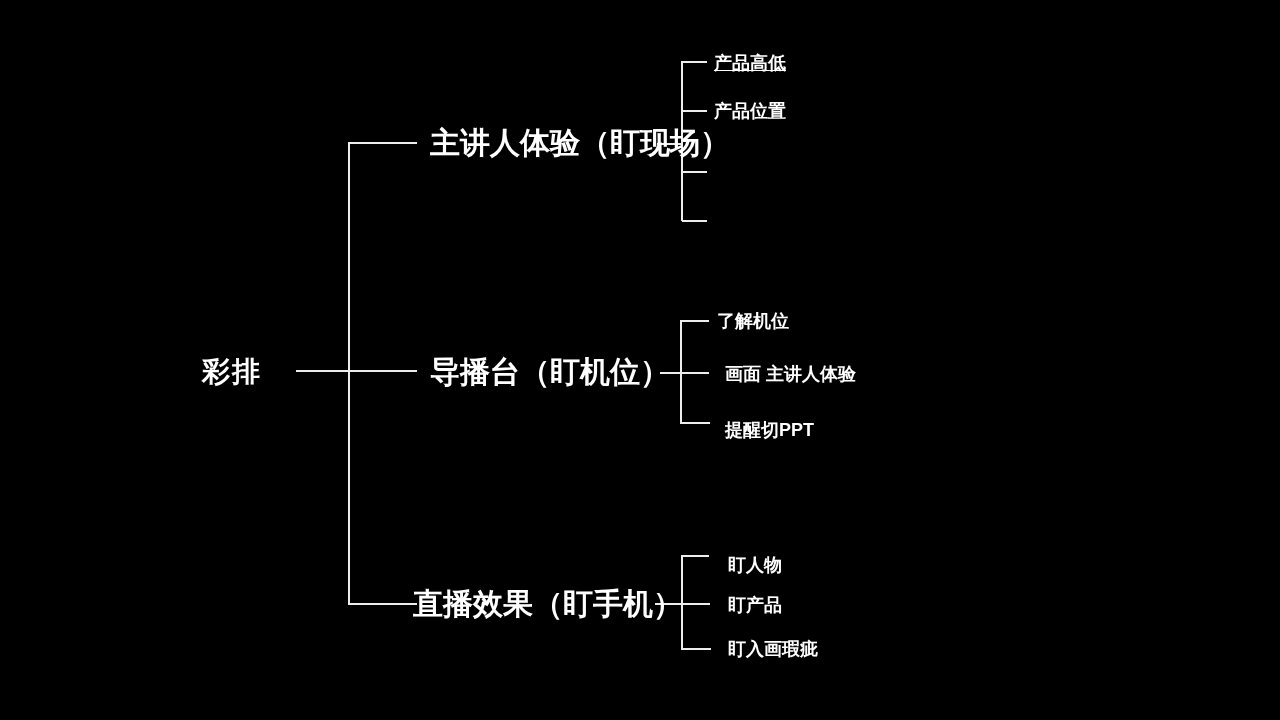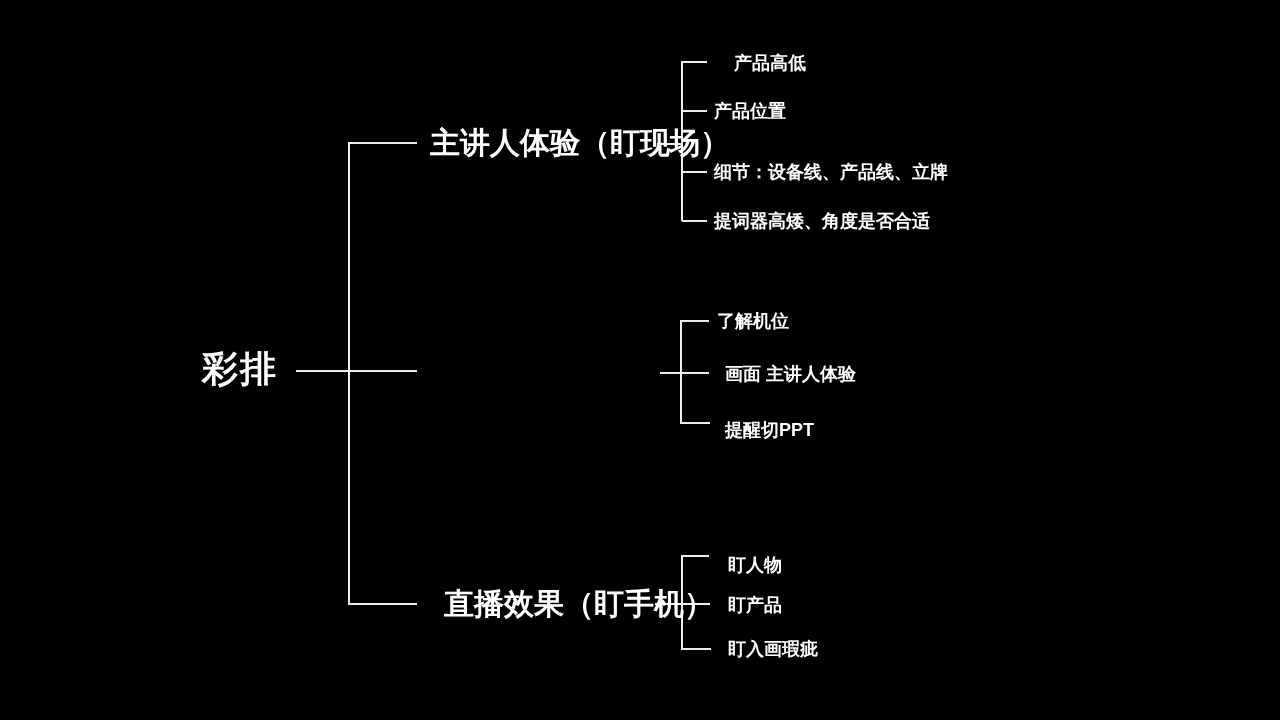--- a/index.html
+++ b/index.html
@@ -13,21 +13,21 @@
     width:1280px;height:720px;
     background:var(--bg);
     overflow:hidden;
     font-family:"Liberation Sans","DejaVu Sans",sans-serif;
     color:var(--text);
   }
   .hline,.vline{position:absolute;background:var(--line);}
   .hline{height:2px;}
   .vline{width:2px;}
   .node{position:absolute;font-weight:bold;white-space:nowrap;}
-  .root{font-size:36px;line-height:42px;letter-spacing:2px;font-family:Liberation Mono, monospace;}
+  .root{font-size:28px;line-height:42px;letter-spacing:2px;}
   .title{font-size:30px;line-height:30px;}
   .child{font-size:18px;line-height:24px;}
 </style>
 </head>
 <body>
 
 <div id="stage">
 
   <div class="hline" style="left:296px;top:370px;width:121px;"></div>
   <div class="vline" style="left:348px;top:142px;height:463px;"></div>
@@ -48,26 +48,25 @@
   <div class="hline" style="left:681px;top:422px;width:29px;"></div>
 
   <div class="hline" style="left:655px;top:603px;width:55px;"></div>
   <div class="vline" style="left:681px;top:555px;height:95px;"></div>
   <div class="hline" style="left:682px;top:555px;width:27px;"></div>
   <div class="hline" style="left:682px;top:648px;width:29px;"></div>
 
   <div class="node root" style="left:202px;top:351px;">彩排</div>
 
   <div class="node title" style="left:430px;top:128px;">主讲人体验（盯现场）</div>
-  <div class="node title" style="left:444px;top:589px;text-align:center;">直播效果（盯手机）</div>
+  <div class="node title" style="left:430px;top:357px;">导播台（盯机位）</div>
+  <div class="node title" style="left:413px;top:589px;text-align:center;">直播效果（盯手机）</div>
 
-  <div class="node child" style="left:734px;top:51px;">产品高低</div>
+  <div class="node child" style="left:714px;top:51px;text-decoration:underline;">产品高低</div>
   <div class="node child" style="left:714px;top:99px;">产品位置</div>
-  <div class="node child" style="left:714px;top:160px;">细节：设备线、产品线、立牌</div>
-  <div class="node child" style="left:714px;top:209px;">提词器高矮、角度是否合适</div>
 
   <div class="node child" style="left:717px;top:309px;">了解机位</div>
   <div class="node child" style="left:725px;top:362px;">画面 主讲人体验</div>
   <div class="node child" style="left:725px;top:410px;margin-top:8px;">提醒切PPT</div>
 
   <div class="node child" style="left:728px;top:546px;margin-top:7px;">盯人物</div>
   <div class="node child" style="left:728px;top:593px;">盯产品</div>
   <div class="node child" style="left:728px;top:637px;">盯入画瑕疵</div>
 
 </div>

